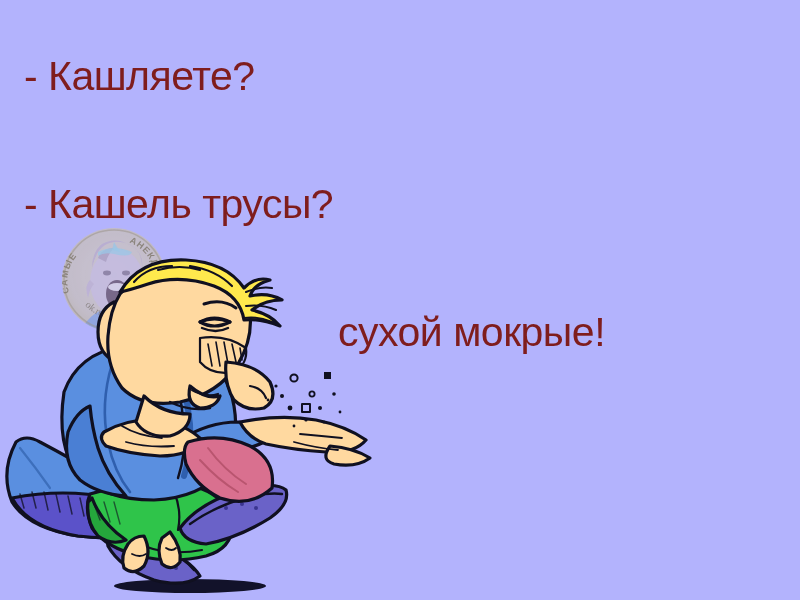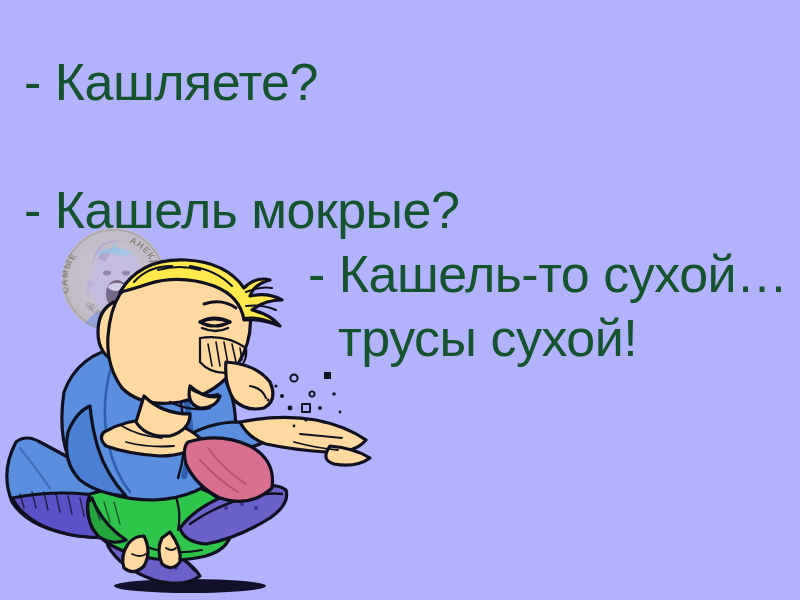--- a/index.html
+++ b/index.html
@@ -12,22 +12,22 @@
     width: 800px;
     height: 600px;
     overflow: hidden;
     background: #b3b3fd;
     font-family: "Liberation Sans", sans-serif;
   }
 
   
   .caption {
     position: absolute;
-    color: #14532d;
-    font-size: 52px;
+    color: #7f1d1d;
+    font-size: 41px;
     font-weight: 400;
     line-height: 1;
     white-space: nowrap;
     letter-spacing: -0.5px;
     z-index: 30;
   }
   .line1 { left: 24px;  top: 56px; }
   .line2 { left: 24px;  top: 120px; }
   .line3 { left: 24px;  top: 184px; }
   .line4 { left: 308px; top: 248px; }
@@ -222,17 +222,16 @@
           <circle cx="330" cy="186" r="1.6"></circle>
           <circle cx="346" cy="176" r="1.4"></circle>
           <circle cx="274" cy="164" r="1.4"></circle>
           <circle cx="300" cy="190" r="1.4"></circle>
         </g>
       </g>
     </svg>
   </div>
 
   <div class="caption line1">- Кашляете?</div>
-  <div class="caption line3">- Кашель мокрые?</div>
-  <div class="caption line4">- Кашель-то сухой…</div>
-  <div class="caption line5">трусы сухой!</div>
+  <div class="caption line3">- Кашель трусы?</div>
+  <div class="caption line5">сухой мокрые!</div>
 
 </div>
 
 </body></html>

